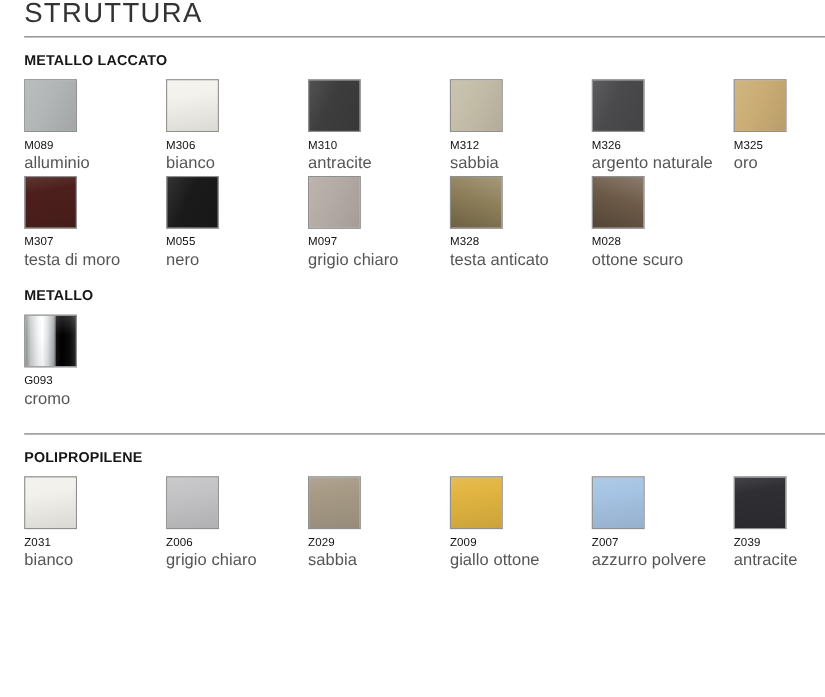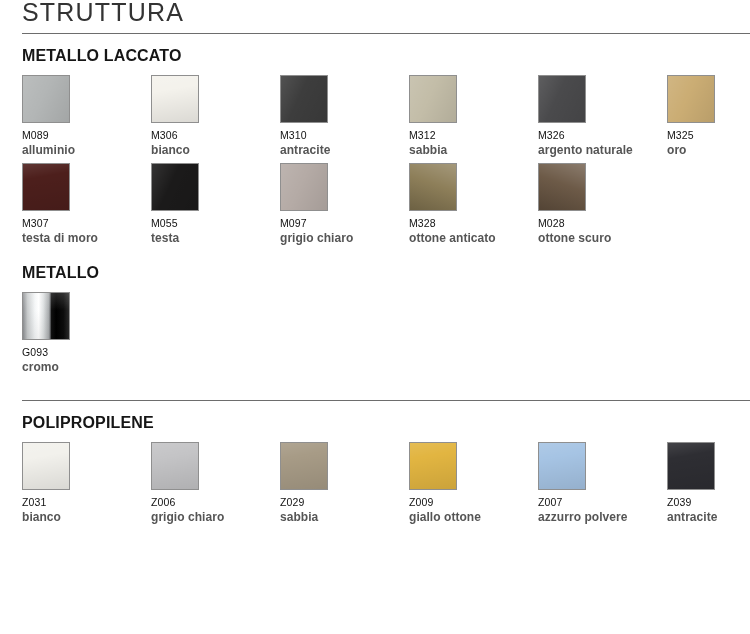--- a/index.html
+++ b/index.html
@@ -29,21 +29,21 @@
     white-space: nowrap;
   }
   .section-rule {
     height: 0;
     border-top: 1px solid #6d6d6d;
     margin: 4px 0 0 22px;
     width: 728px;
   }
 
   .sub-title {
-    font-size: 16px;
+    font-size: 13px;
     font-weight: bold;
     letter-spacing: 0.15px;
     color: #161616;
     margin: 13px 0 0 22px;
   }
 
   
   .grid {
     display: grid;
     grid-template-columns: repeat(6, 129px);
@@ -69,22 +69,22 @@
   }
   .code {
     font-size: 10.5px;
     font-weight: normal;
     color: #111111;
     margin-top: 7px;
     letter-spacing: 0.1px;
     line-height: 1.1;
   }
   .name {
-    font-size: 12px;
-    font-weight: bold;
+    font-size: 15px;
+    font-weight: normal;
     color: #555555;
     margin-top: 2px;
     letter-spacing: 0.05px;
     line-height: 1.1;
     white-space: nowrap;
   }
 
   
   .chip.chrome .chip-inner {
     background:
@@ -181,35 +181,35 @@
             <div class="chip-inner" style="background-color: rgb(77, 31, 28);"></div>
           </div>
           <div class="code">M307</div>
           <div class="name">testa di moro</div>
         </div>
         <div class="cell">
           <div class="chip tex">
             <div class="chip-inner" style="background-color: rgb(27, 26, 26);"></div>
           </div>
           <div class="code">M055</div>
-          <div class="name">testa</div>
+          <div class="name">nero</div>
         </div>
         <div class="cell">
           <div class="chip tex">
             <div class="chip-inner" style="background-color: rgb(181, 171, 166);"></div>
           </div>
           <div class="code">M097</div>
           <div class="name">grigio chiaro</div>
         </div>
         <div class="cell">
           <div class="chip brass">
             <div class="chip-inner" style="background-color: rgb(139, 124, 86);"></div>
           </div>
           <div class="code">M328</div>
-          <div class="name">ottone anticato</div>
+          <div class="name">testa anticato</div>
         </div>
         <div class="cell">
           <div class="chip brass">
             <div class="chip-inner" style="background-color: rgb(106, 87, 68);"></div>
           </div>
           <div class="code">M028</div>
           <div class="name">ottone scuro</div>
         </div>
       </div>
 

